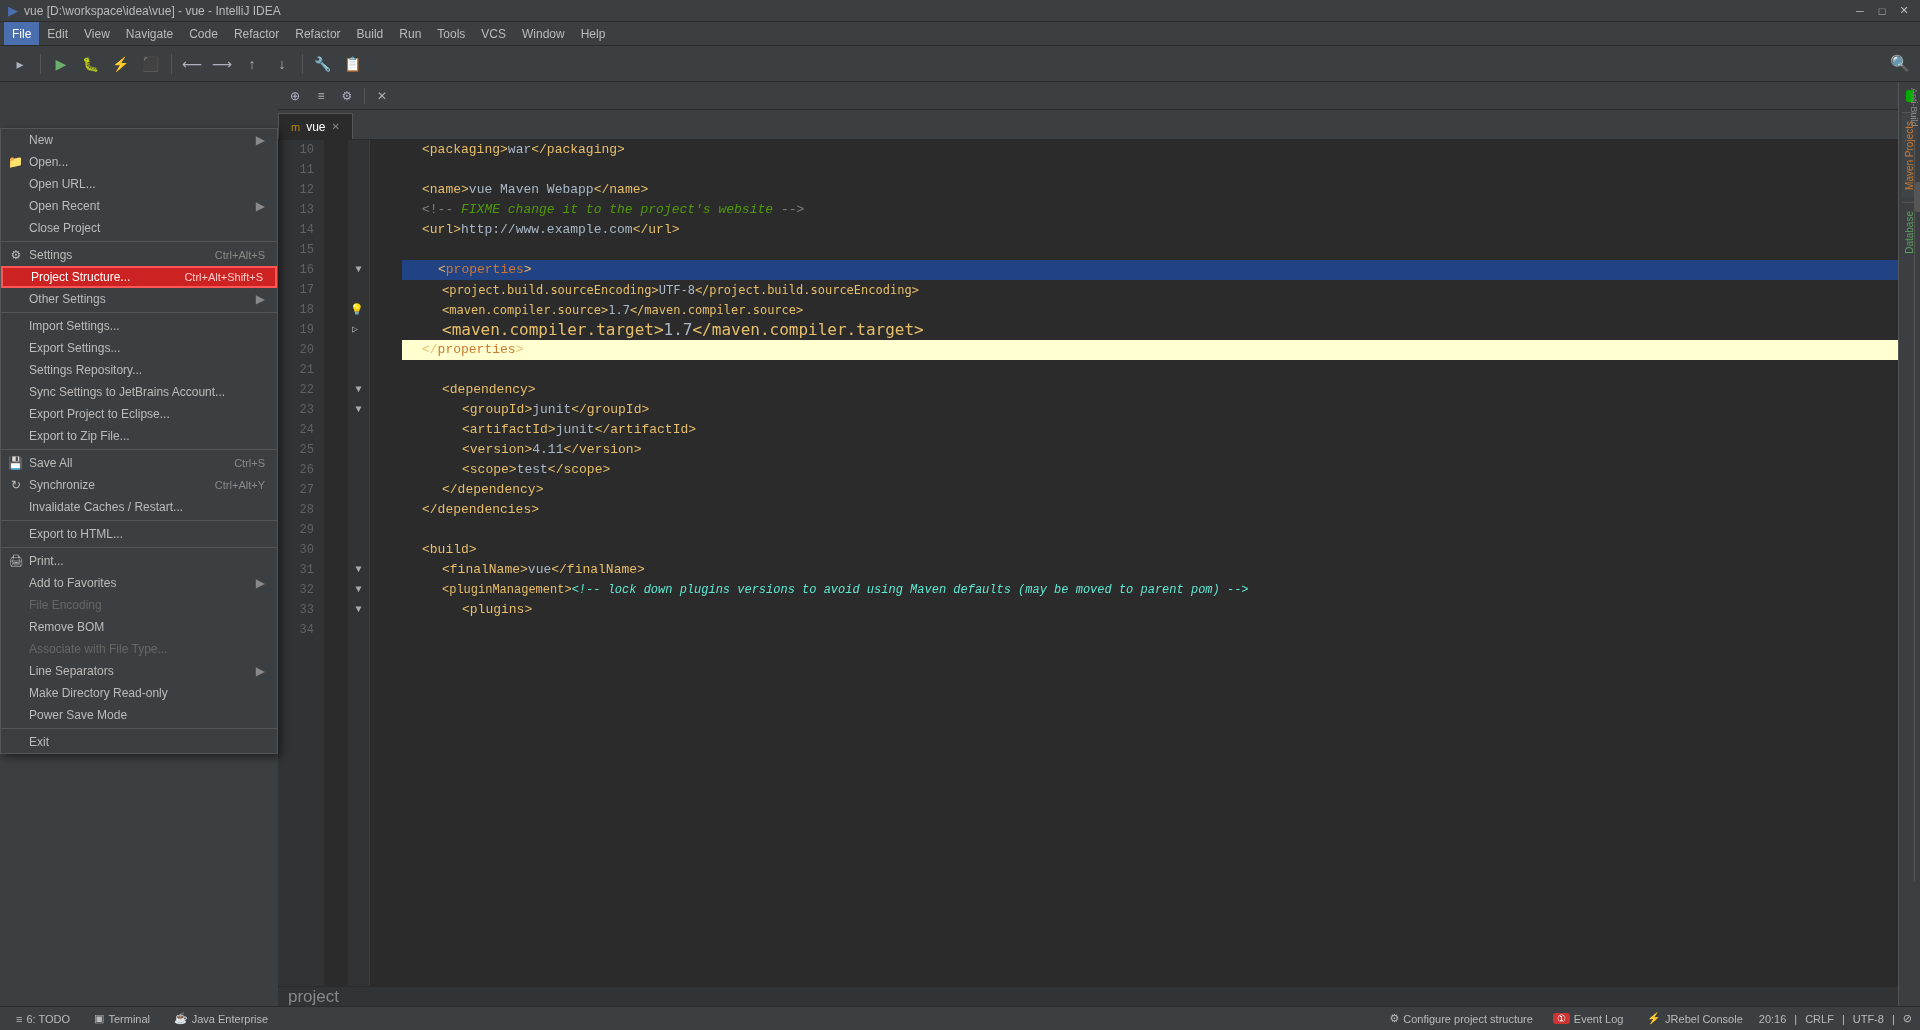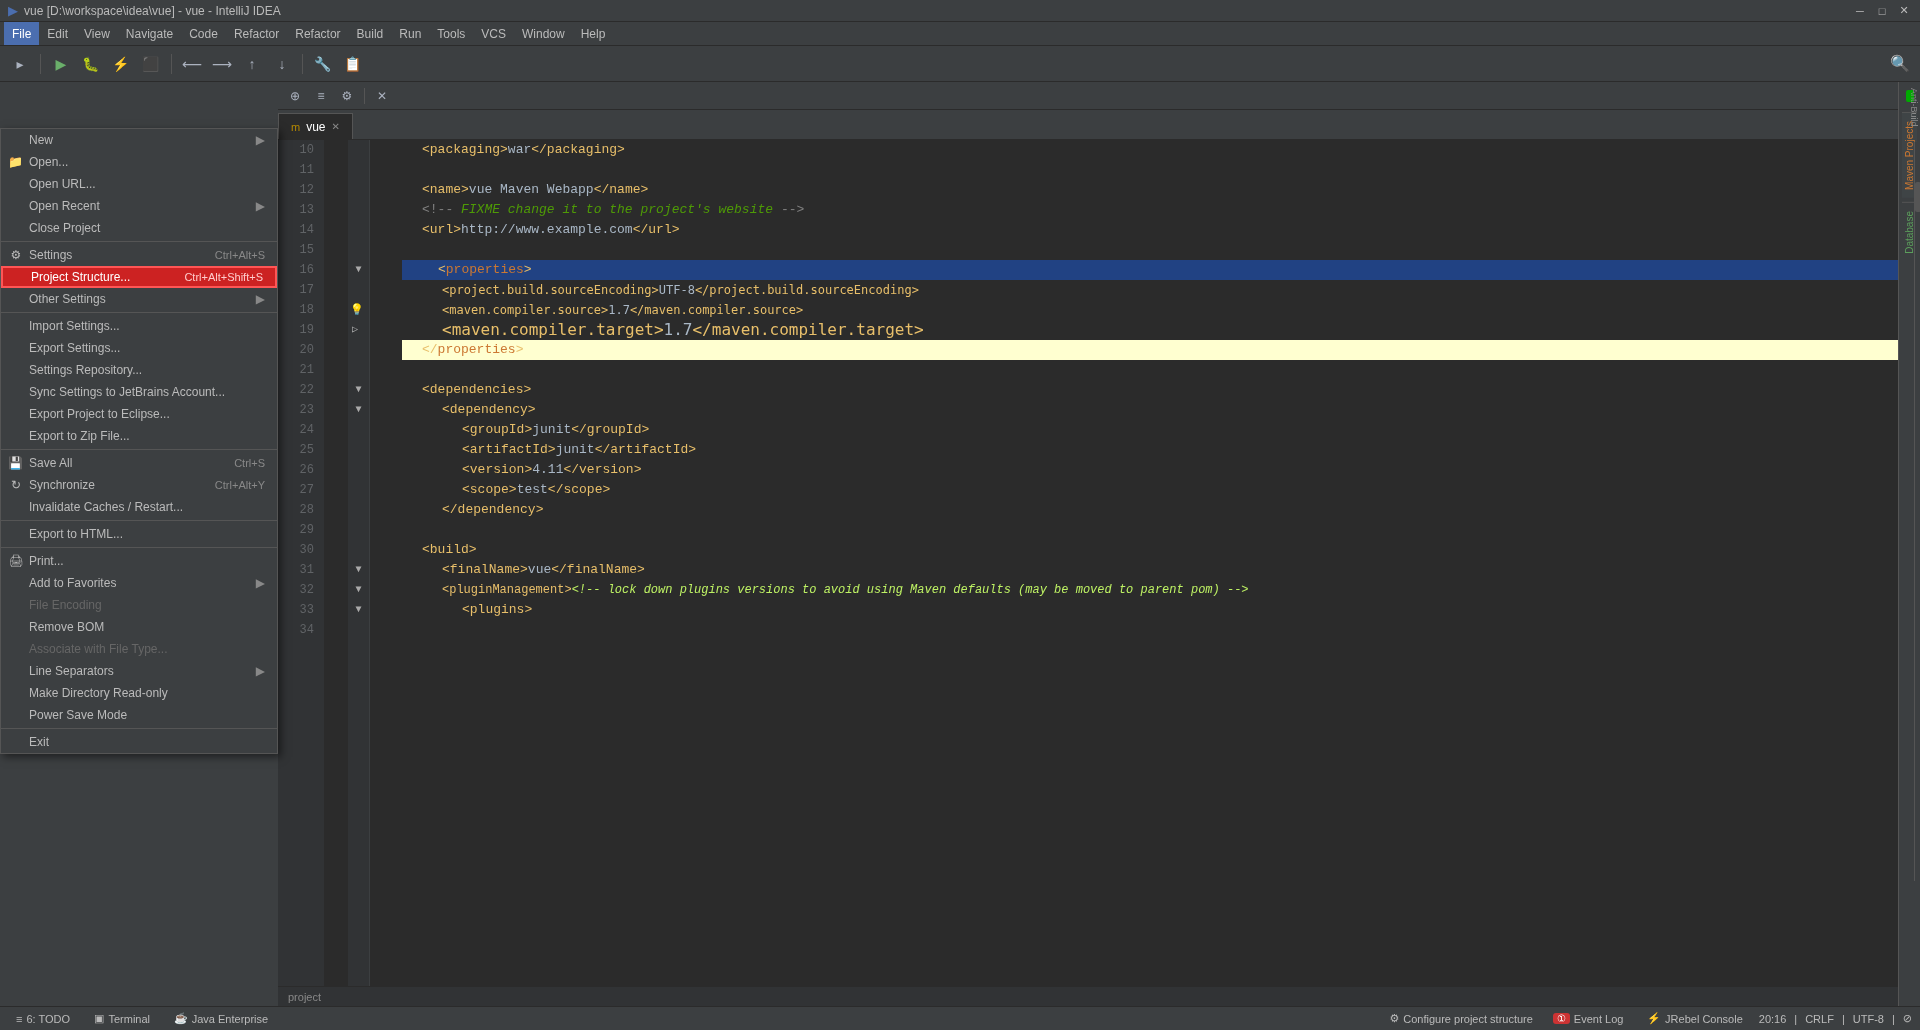--- a/index.html
+++ b/index.html
@@ -596,25 +596,20 @@
         </div>
 
         <div class="code-line" style="background: #ffffd0;">
           <span style="margin-left:20px;">
             <span class="tag" style="color:#e8bf6a;">&lt;/<span class="tag-name" style="color:#cc7832;">properties</span>&gt;</span>
           </span>
         </div>
 
         <div class="code-line"></div>
 
-        <div class="code-line">
-          <span style="margin-left:20px;">
-            <span class="tag">&lt;<span class="tag-name">dependencies</span>&gt;</span>
-          </span>
-        </div>
 
         <div class="code-line">
           <span style="margin-left:40px;">
             <span class="tag">&lt;<span class="tag-name">dependency</span>&gt;</span>
           </span>
         </div>
 
         <div class="code-line">
           <span style="margin-left:60px;">
             <span class="tag">&lt;<span class="tag-name">groupId</span>&gt;</span><span class="text-content">junit</span><span class="tag">&lt;/<span class="tag-name">groupId</span>&gt;</span>
@@ -638,50 +633,55 @@
             <span class="tag">&lt;<span class="tag-name">scope</span>&gt;</span><span class="text-content">test</span><span class="tag">&lt;/<span class="tag-name">scope</span>&gt;</span>
           </span>
         </div>
 
         <div class="code-line">
           <span style="margin-left:40px;">
             <span class="tag">&lt;/<span class="tag-name">dependency</span>&gt;</span>
           </span>
         </div>
 
+        <div class="code-line">
+          <span style="margin-left:20px;">
+            <span class="tag">&lt;/<span class="tag-name">dependencies</span>&gt;</span>
+          </span>
+        </div>
 
         <div class="code-line"></div>
 
         <div class="code-line">
           <span style="margin-left:20px;">
             <span class="tag">&lt;<span class="tag-name">build</span>&gt;</span>
           </span>
         </div>
 
         <div class="code-line">
           <span style="margin-left:40px;">
             <span class="tag">&lt;<span class="tag-name">finalName</span>&gt;</span><span class="text-content">vue</span><span class="tag">&lt;/<span class="tag-name">finalName</span>&gt;</span>
           </span>
         </div>
 
         <div class="code-line">
           <span style="margin-left:40px; font-size:12px;">
-            <span class="tag">&lt;<span class="tag-name">pluginManagement</span>&gt;</span><span style="color:#bef264; font-style:italic;">&lt;!-- lock down plugins versions to avoid using Maven defaults (may be moved to parent pom) --&gt;</span>
+            <span class="tag">&lt;<span class="tag-name">pluginManagement</span>&gt;</span><span style="color:#5eead4; font-style:italic;">&lt;!-- lock down plugins versions to avoid using Maven defaults (may be moved to parent pom) --&gt;</span>
           </span>
         </div>
 
         <div class="code-line">
           <span style="margin-left:60px;">
             <span class="tag">&lt;<span class="tag-name">plugins</span>&gt;</span>
           </span>
         </div>
       </div>
     </div>
 
-    <div style="height:20px; background:#313335; border-top:1px solid #2b2b2b; display:flex; align-items:center; padding-left:10px; font-size:11px; color:#888;">
+    <div style="height:20px; background:#313335; border-top:1px solid #2b2b2b; display:flex; align-items:center; padding-left:10px; font-size:17px; color:#888;">
       <span>project</span>
     </div>
   </div>
 
   <div id="right-panel" style="width:22px; background:#3c3f41; border-left:1px solid #555; display:flex; flex-direction:column; align-items:center; position:relative;">
 
     <div style="width:8px; height:12px; background:#00aa00; margin-top:8px; border-radius:2px;"></div>
 
     <div class="right-tab maven" style="margin-top:10px; font-size:10px; color:#cc7832; writing-mode:vertical-rl; transform:rotate(180deg); padding:8px 2px; border-bottom:1px solid #555;">Maven Projects</div>
 

